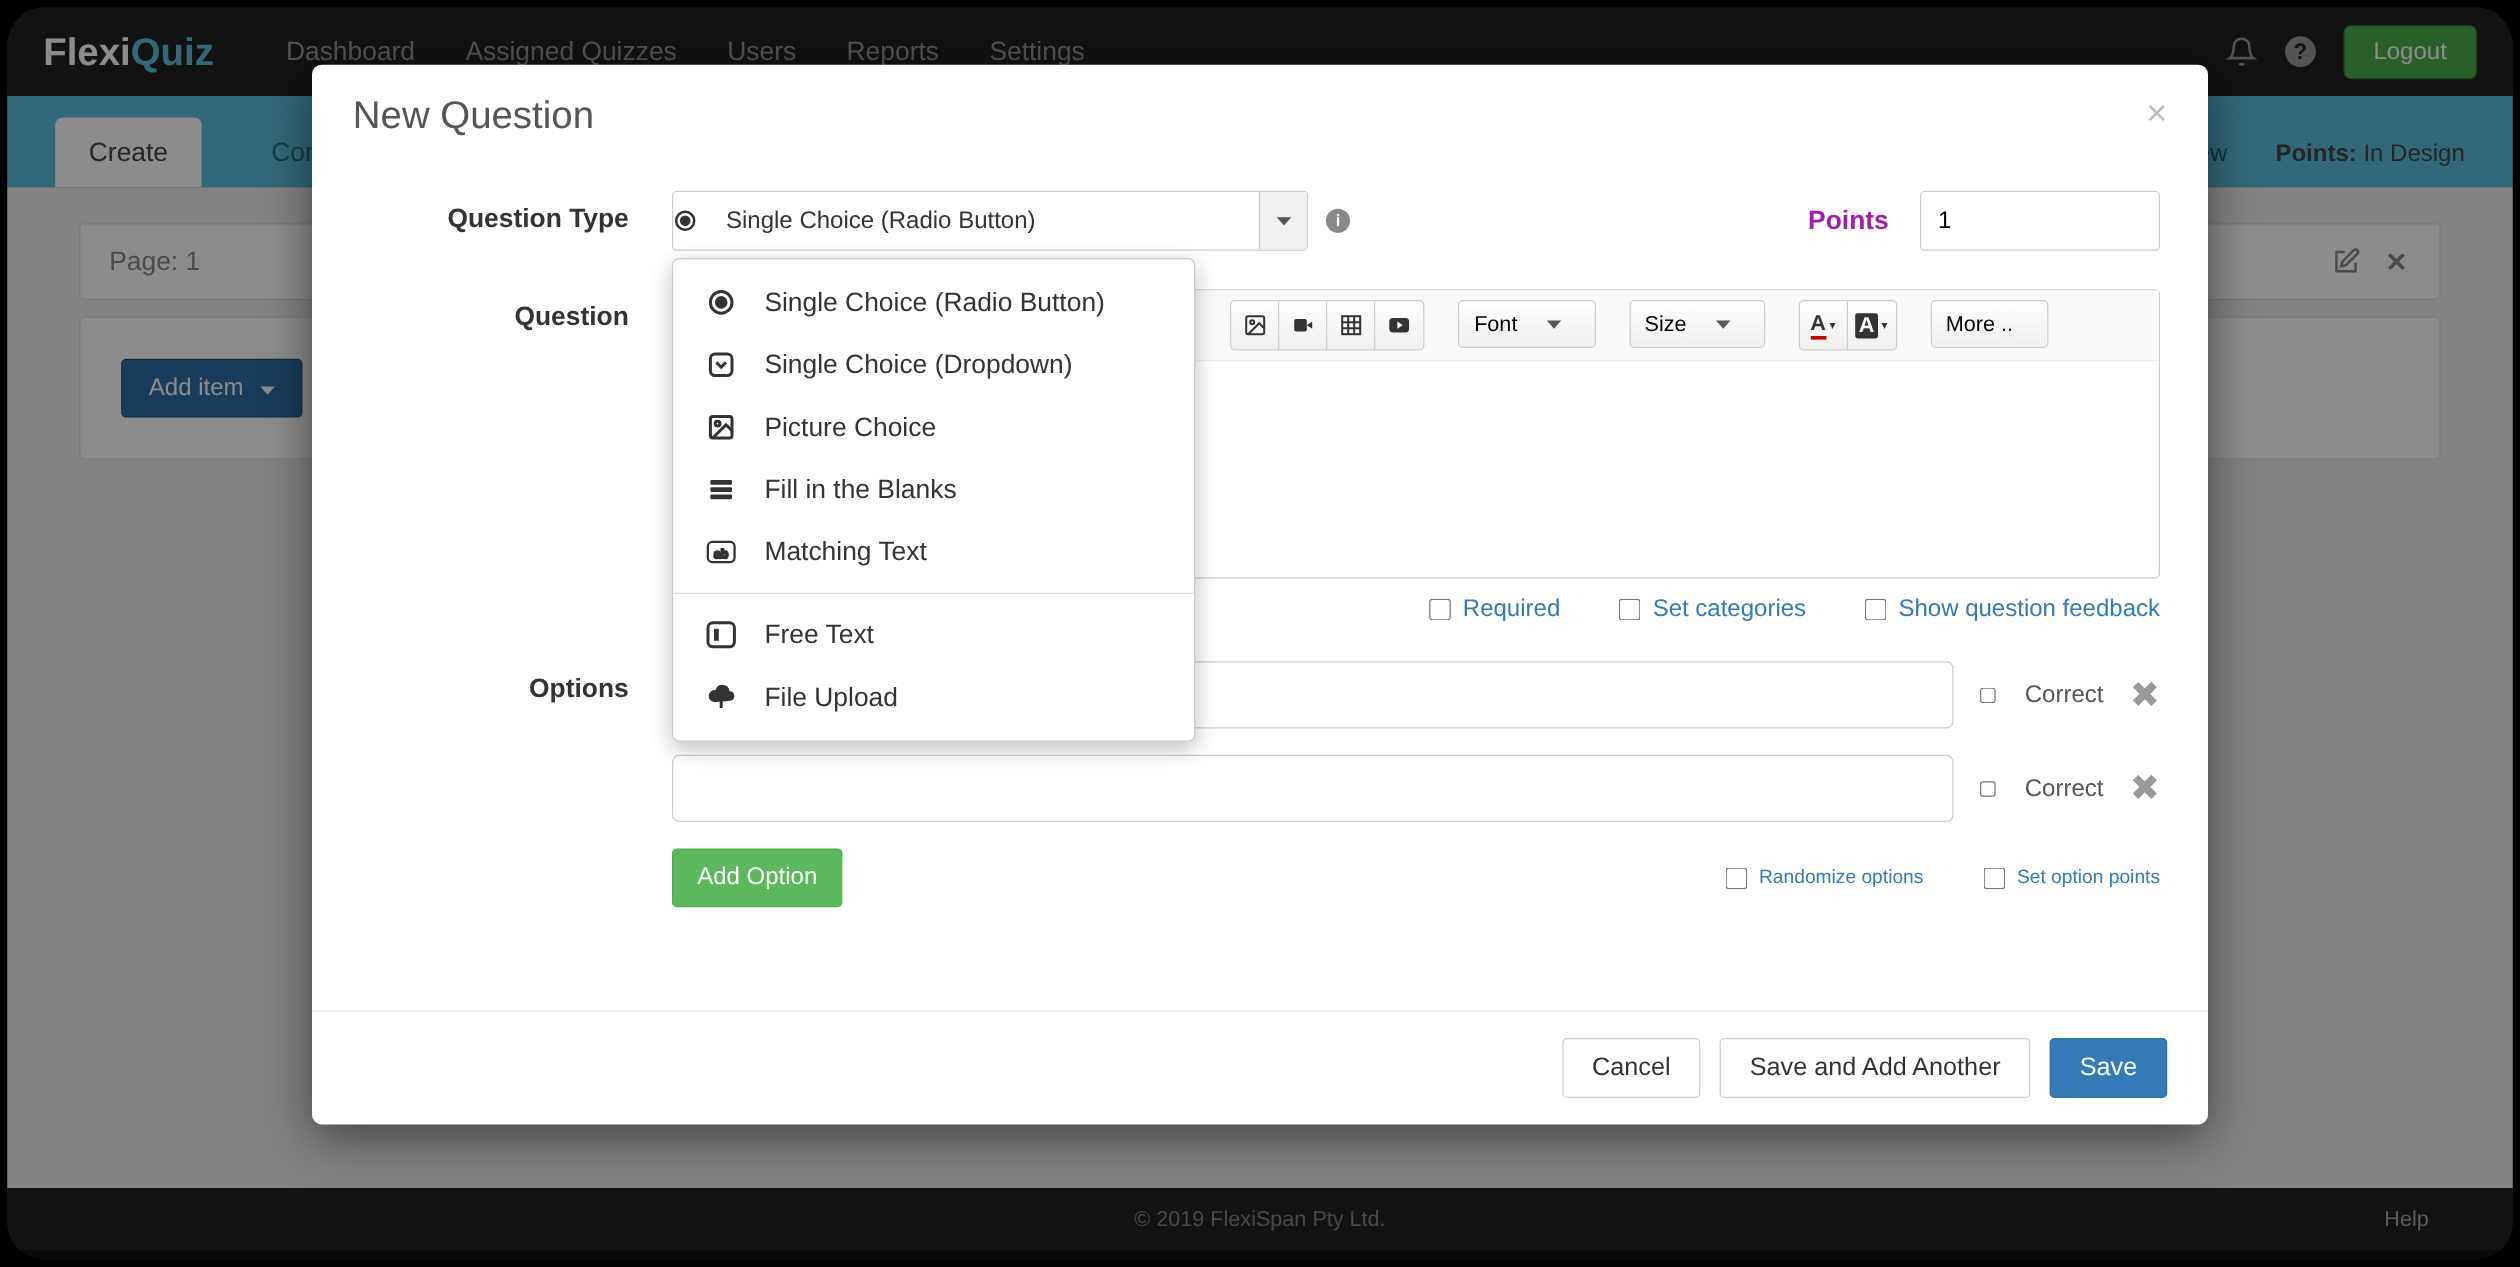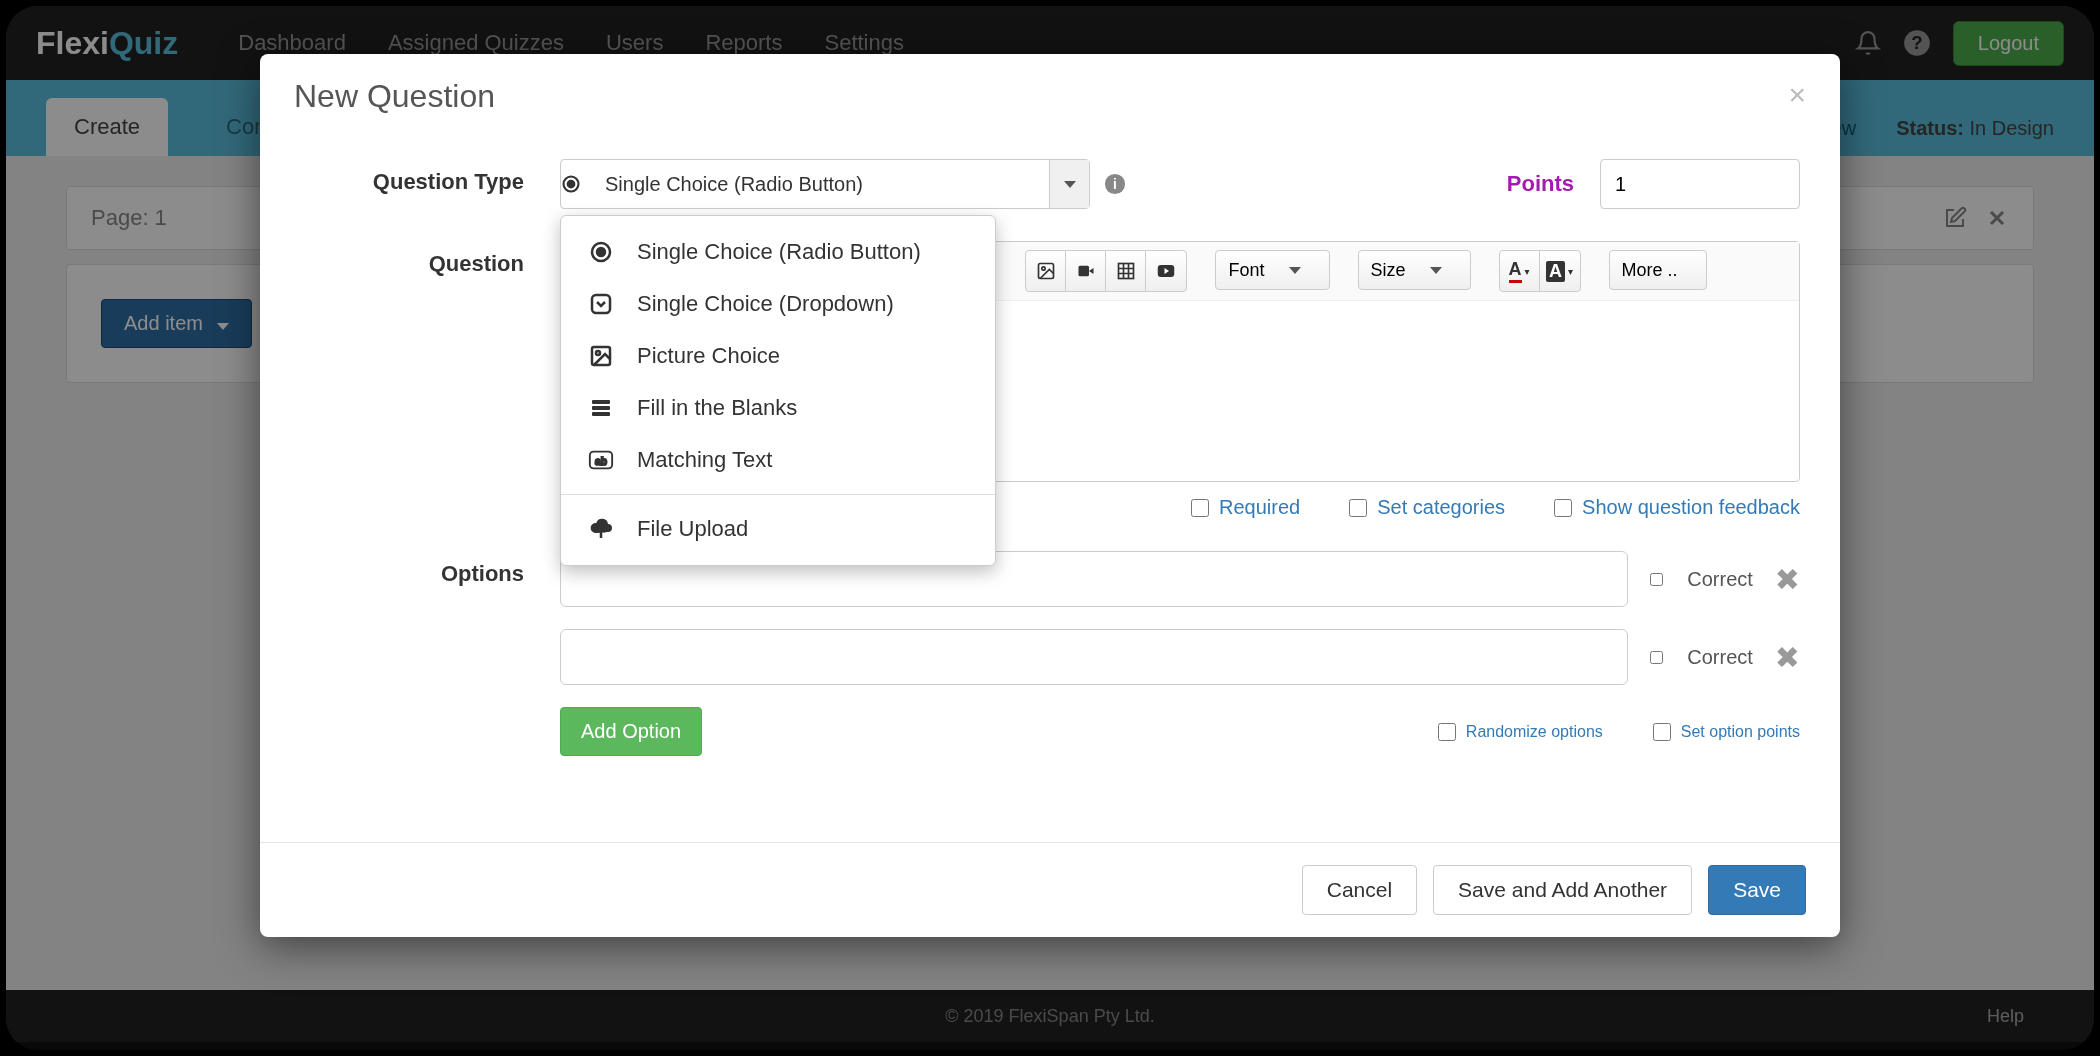--- a/index.html
+++ b/index.html
@@ -137,21 +137,21 @@
       <span style="display:flex;align-items:center;gap:8px;">
         <span>
           <svg width="22" height="22" viewBox="0 0 24 24" fill="none" stroke="#0d5a7c" stroke-width="2">
               <path d="M1 12s4-8 11-8 11 8 11 8-4 8-11 8S1 12 1 12z"></path>
               <circle cx="12" cy="12" r="3"></circle>
             </svg>
         </span>
         <span>Preview</span>
       </span>
       <span class="status">
-        <span class="status-label">Status:</span>
+        <span class="status-label">Points:</span>
         <span>In Design</span>
       </span>
     </div>
   </div>
 
   <div class="pagebody">
     <div class="page-card">
       <span class="page-label">Page: 1</span>
       <span class="page-icons">
         <span>
@@ -262,20 +262,29 @@
                   <svg width="26" height="22" viewBox="0 0 28 22" fill="none" stroke="#333" stroke-width="2">
                     <rect x="2" y="2" width="24" height="18" rx="4"></rect>
                     <text x="14" y="16" text-anchor="middle" fill="#333" font-size="11" font-weight="600">ab</text>
                   </svg>
                 </span>
                 <span>Matching Text</span>
               </div>
               <div class="qtype-sep"></div>
               <div class="qtype-item">
                 <span class="qi-icon">
+                  <svg width="26" height="24" viewBox="0 0 26 24" fill="none" stroke="#333" stroke-width="2.5">
+                    <rect x="2" y="2" width="22" height="20" rx="4"></rect>
+                    <rect x="7" y="7" width="4" height="10" fill="#333" stroke="none"></rect>
+                  </svg>
+                </span>
+                <span>Free Text</span>
+              </div>
+              <div class="qtype-item">
+                <span class="qi-icon">
                   <svg width="24" height="24" viewBox="0 0 24 24" fill="#333">
                     <path d="M19 15a4 4 0 000-8 6 6 0 00-11.7-1A5 5 0 006 16h2"></path>
                     <path d="M12 21V11m0 0l-4 4m4-4l4 4" fill="none" stroke="#333" stroke-width="2.5"></path>
                   </svg>
                 </span>
                 <span>File Upload</span>
               </div>
             </div>
         </div>
       </div>

